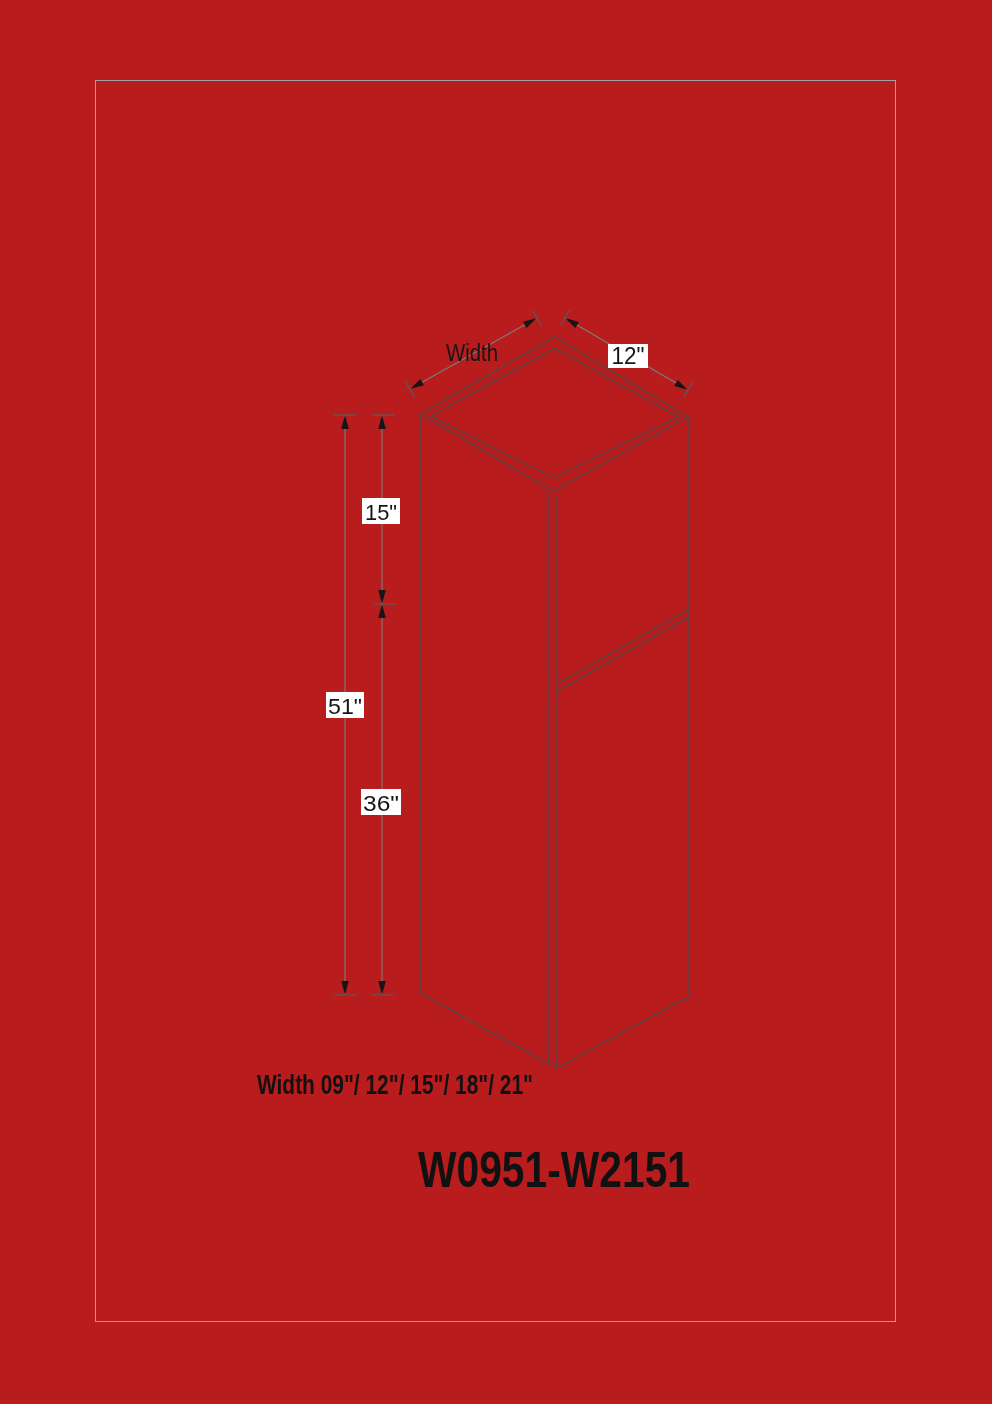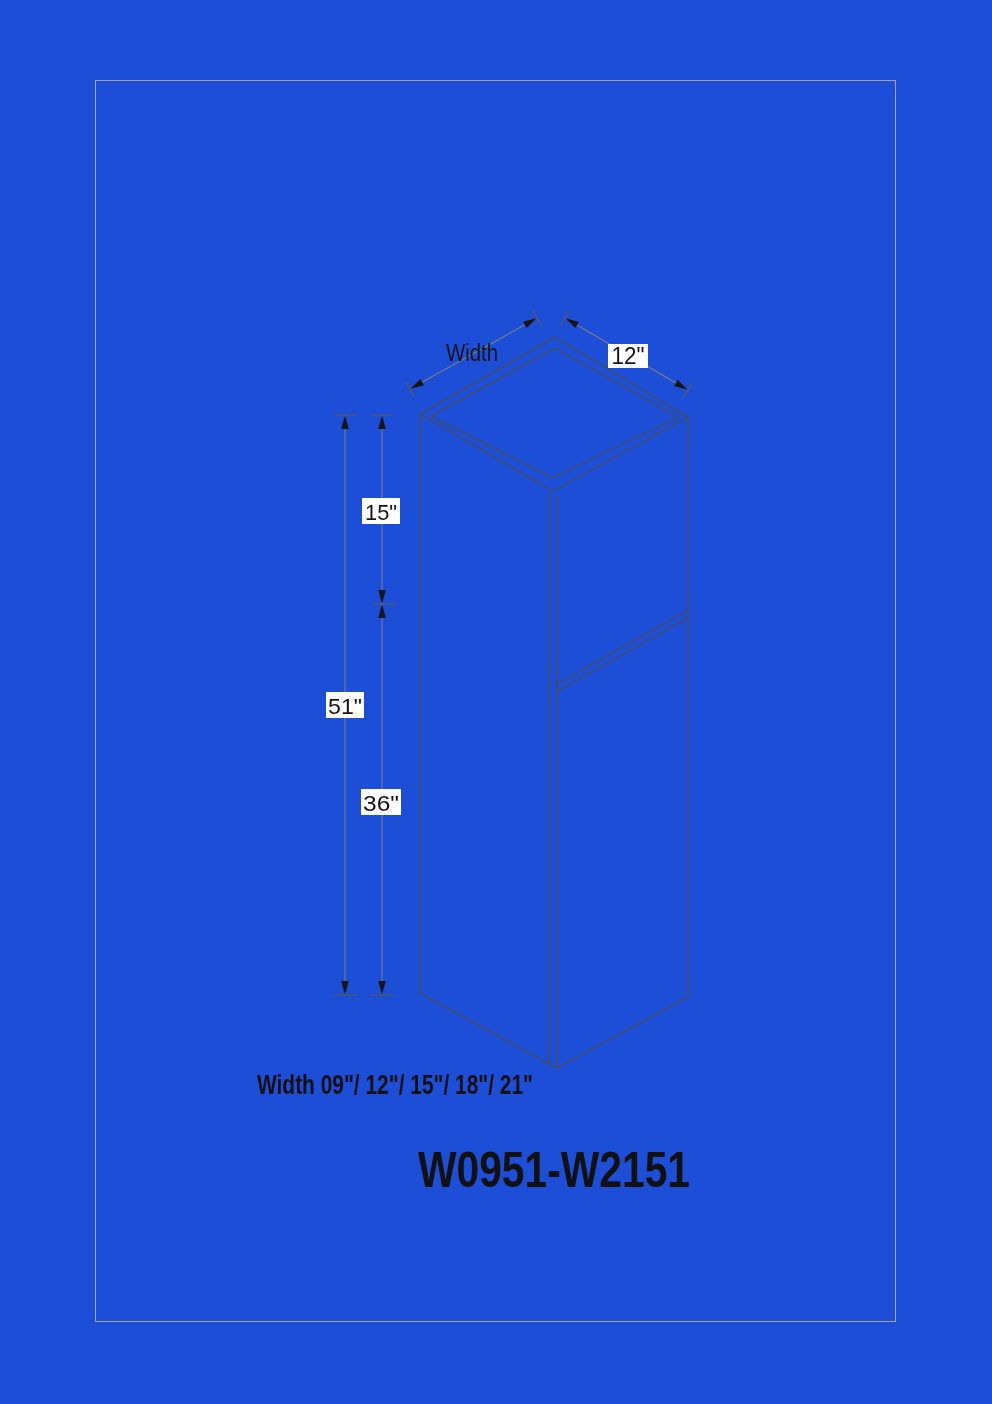--- a/index.html
+++ b/index.html
@@ -5,21 +5,21 @@
   html, body {
     margin: 0;
     padding: 0;
     background: #ffffff;
     font-family: "Liberation Sans", sans-serif;
   }
   .canvas {
     position: relative;
     width: 992px;
     height: 1404px;
-    background: #1d4ed8;
+    background: #b91c1c;
     overflow: hidden;
   }
   svg { display: block; }
   .cab-line {
     fill: none;
     stroke: #4d4d4d;
     stroke-width: 1.3;
     stroke-linejoin: round;
   }
   .dim-line {

